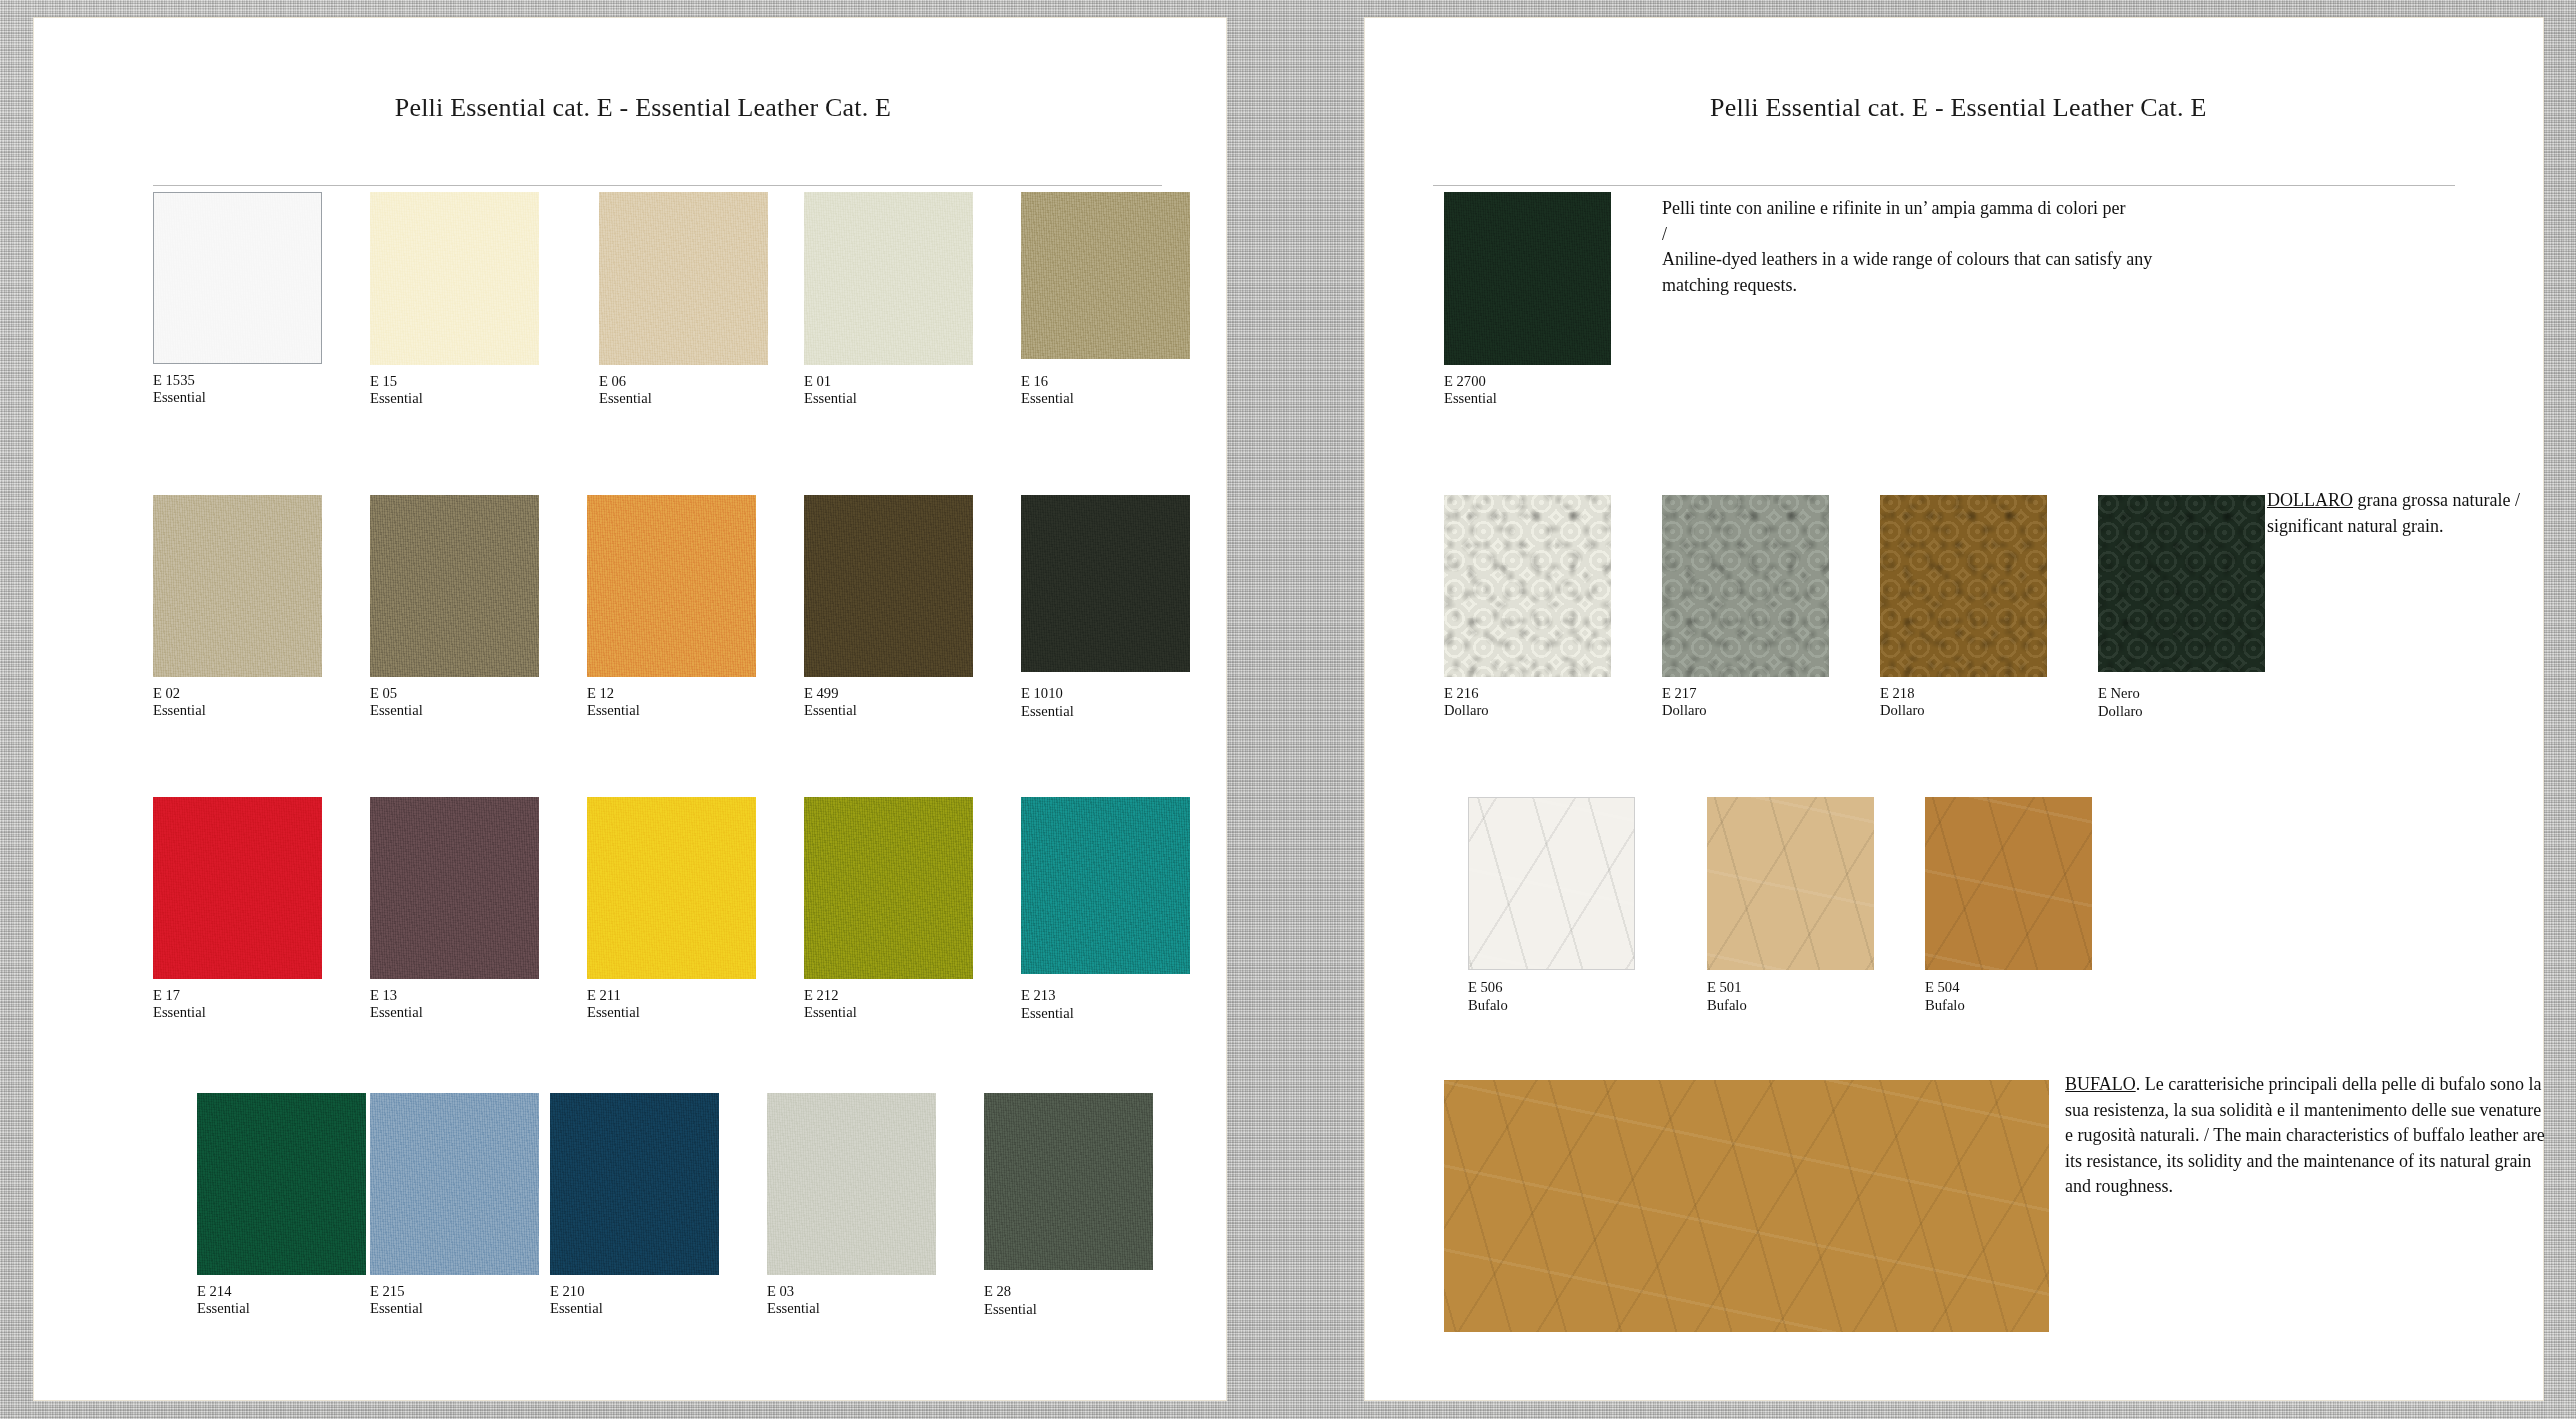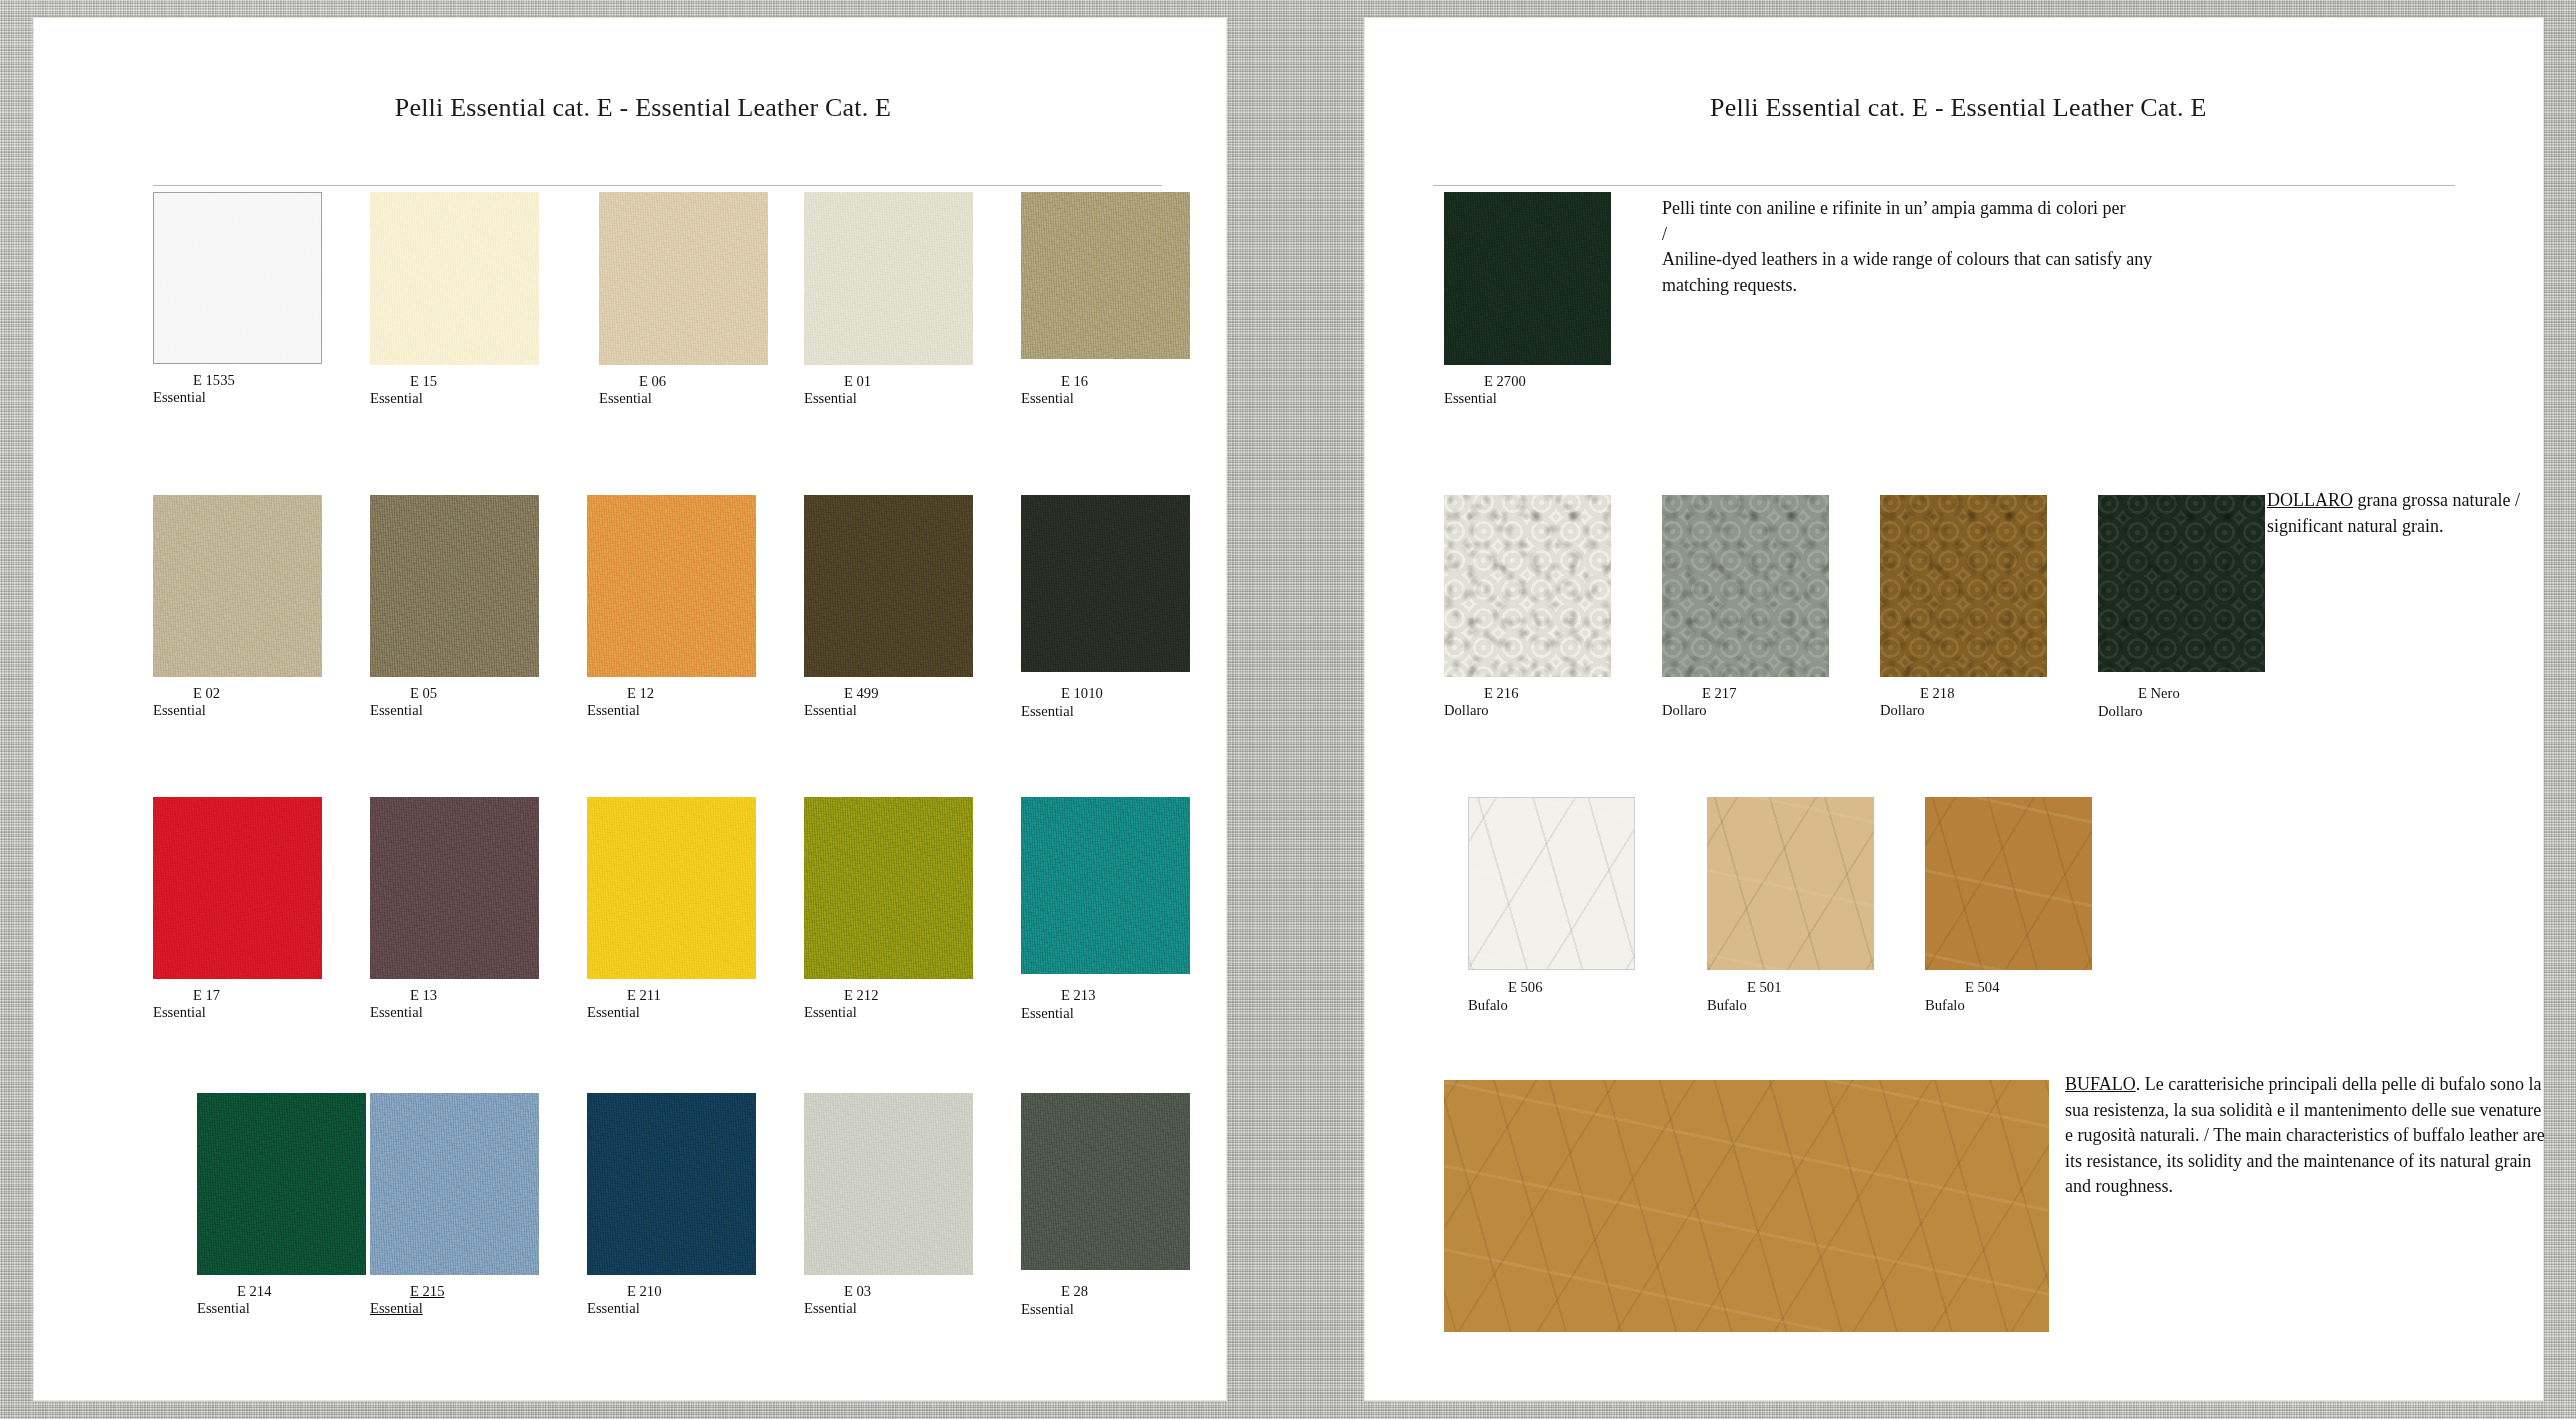--- a/index.html
+++ b/index.html
@@ -81,21 +81,21 @@
   }
 
   .swatch-label {
     margin-top: 7.7px;
     font-size: 14.6px;
     line-height: 1.22;
     color: #111;
     white-space: nowrap;
     font-family: "Liberation Serif", serif;
   }
-  .swatch-label .code { display: block; margin-left: 40px; }
+  .swatch-label .code { display: block; }
   .swatch-label .fam  { display: block; }
 
   
   .tex-fine::after {
     content: "";
     position: absolute; inset: 0;
     background-image:
       repeating-linear-gradient(92deg, rgba(255,255,255,0.11) 0px, rgba(255,255,255,0.11) 0.9px, rgba(0,0,0,0.07) 0.9px, rgba(0,0,0,0.07) 1.7px),
       repeating-linear-gradient(4deg, rgba(255,255,255,0.06) 0px, rgba(255,255,255,0.06) 1.7px, rgba(0,0,0,0.05) 1.7px, rgba(0,0,0,0.05) 2.6px);
     mix-blend-mode: overlay;
@@ -271,21 +271,21 @@
       </div>
 
       <div class="swatch-row" style="top:1076px; left:120px;">
         <div class="swatch-cell" style="width:217px;padding-left:44px;">
           <div class="swatch tex-fine" style="width:169px;height:182px;background:#0c4d32;"></div>
           <div class="swatch-label">
             <span class="code">E 214</span>
             <span class="fam">Essential</span>
           </div>
         </div>
-        <div class="swatch-cell" style="width:217px;text-decoration:underline;">
+        <div class="swatch-cell" style="width:180px;">
           <div class="swatch tex-fine" style="width:169px;height:182px;background:#7d9cb8;"></div>
           <div class="swatch-label">
             <span class="code">E 215</span>
             <span class="fam">Essential</span>
           </div>
         </div>
         <div class="swatch-cell" style="width:217px;">
           <div class="swatch tex-fine" style="width:169px;height:182px;background:#113a52;"></div>
           <div class="swatch-label">
             <span class="code">E 210</span>

